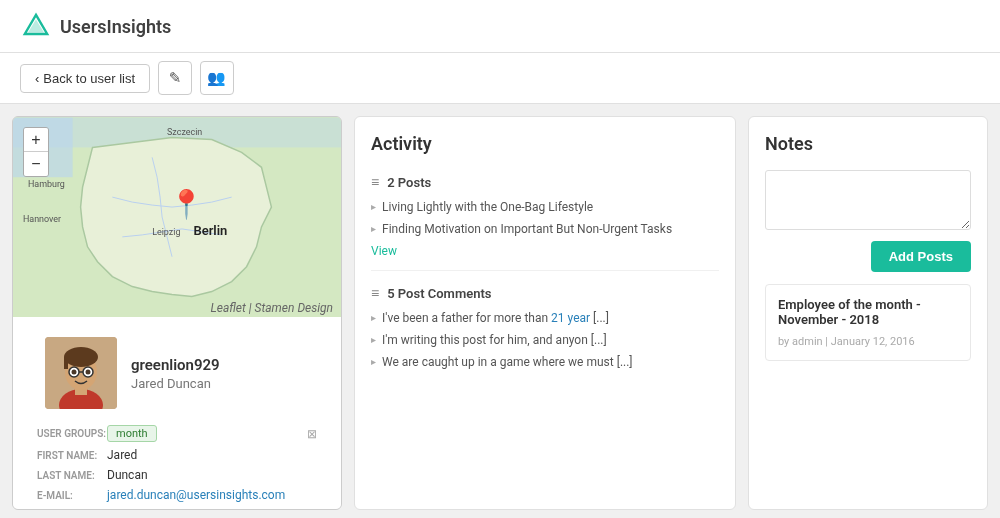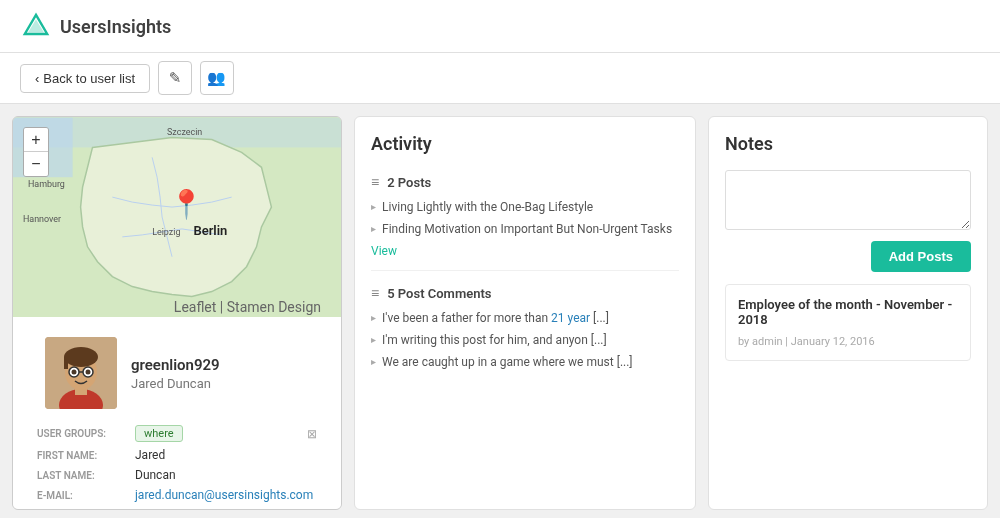--- a/index.html
+++ b/index.html
@@ -124,23 +124,24 @@
       position: absolute;
       top: 53%;
       left: 55%;
       font-size: 13px;
       font-weight: 600;
       color: #222;
     }
     .map-attribution {
       position: absolute;
       bottom: 2px;
-      right: 20px;
-      font-size: 14px;
+      right: 8px;
+      font-size: 12px;
       color: #666;
+      font-style: italic;
     }
     
     .map-svg {
       position: absolute;
       top: 0; left: 0;
       width: 100%; height: 100%;
     }
     .user-info-panel {
       background: #fff;
       padding: 12px;
@@ -175,21 +176,21 @@
       display: flex;
       align-items: center;
       margin-bottom: 6px;
       font-size: 12px;
     }
     .field-label {
       color: #999;
       text-transform: uppercase;
       font-size: 10px;
       font-weight: 600;
-      width: 98px;
+      width: 70px;
       flex-shrink: 0;
     }
     .field-value { color: #333; }
     .badge-active {
       background: #e8f5e9;
       color: #2e7d32;
       border: 1px solid #a5d6a7;
       border-radius: 3px;
       padding: 1px 8px;
       font-size: 11px;
@@ -243,21 +244,21 @@
       display: block;
       margin-bottom: 12px;
       text-decoration: none;
     }
     .divider { border: none; border-top: 1px solid #f0f0f0; margin: 10px 0; }
     
     .notes-panel {
       background: #fff;
       border-radius: 6px;
       padding: 16px;
-      width: 280px;
+      width: 240px;
       flex-shrink: 0;
       border: 1px solid #e0e0e0;
     }
     .notes-textarea {
       width: 100%;
       height: 60px;
       border: 1px solid #ddd;
       border-radius: 3px;
       resize: vertical;
       font-size: 12px;
@@ -382,21 +383,21 @@
         </div>
         <div>
           <div class="username">greenlion929</div>
           <div class="full-name">Jared Duncan</div>
         </div>
       </div>
 
       <div class="user-fields">
         <div class="field-row">
           <span class="field-label">USER GROUPS:</span>
-          <span class="badge-active">where</span>
+          <span class="badge-active">month</span>
           <span class="edit-icon">⊠</span>
         </div>
         <div class="field-row">
           <span class="field-label">FIRST NAME:</span>
           <span class="field-value">Jared</span>
         </div>
         <div class="field-row">
           <span class="field-label">LAST NAME:</span>
           <span class="field-value">Duncan</span>
         </div>

